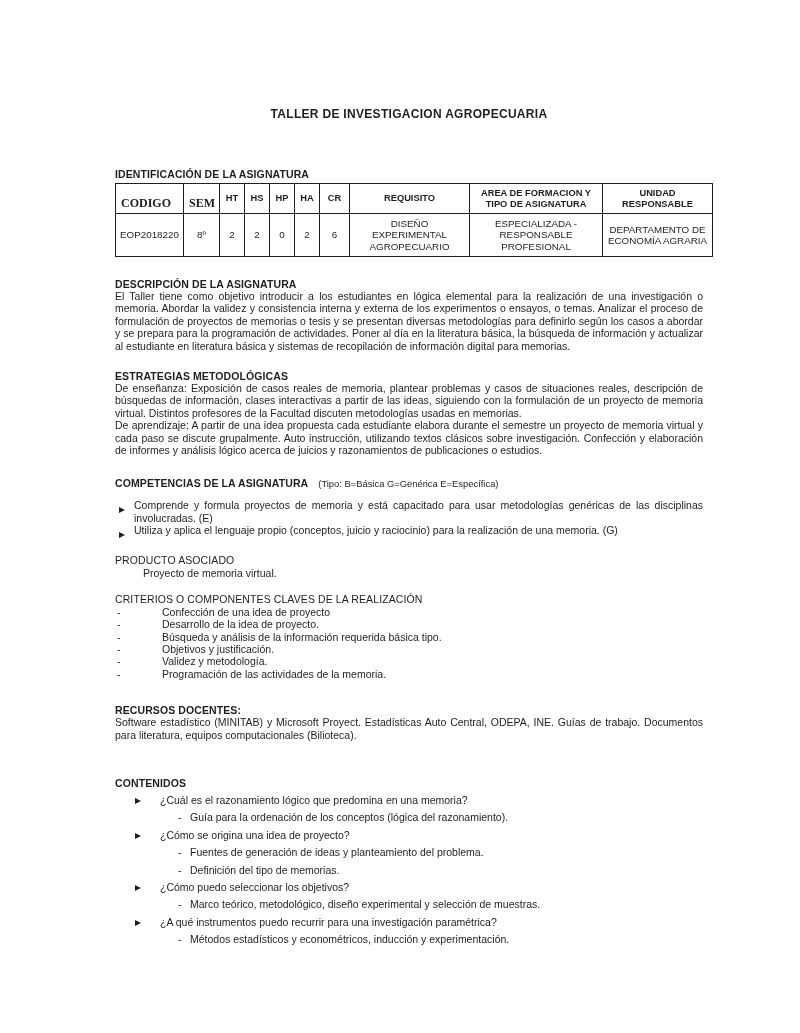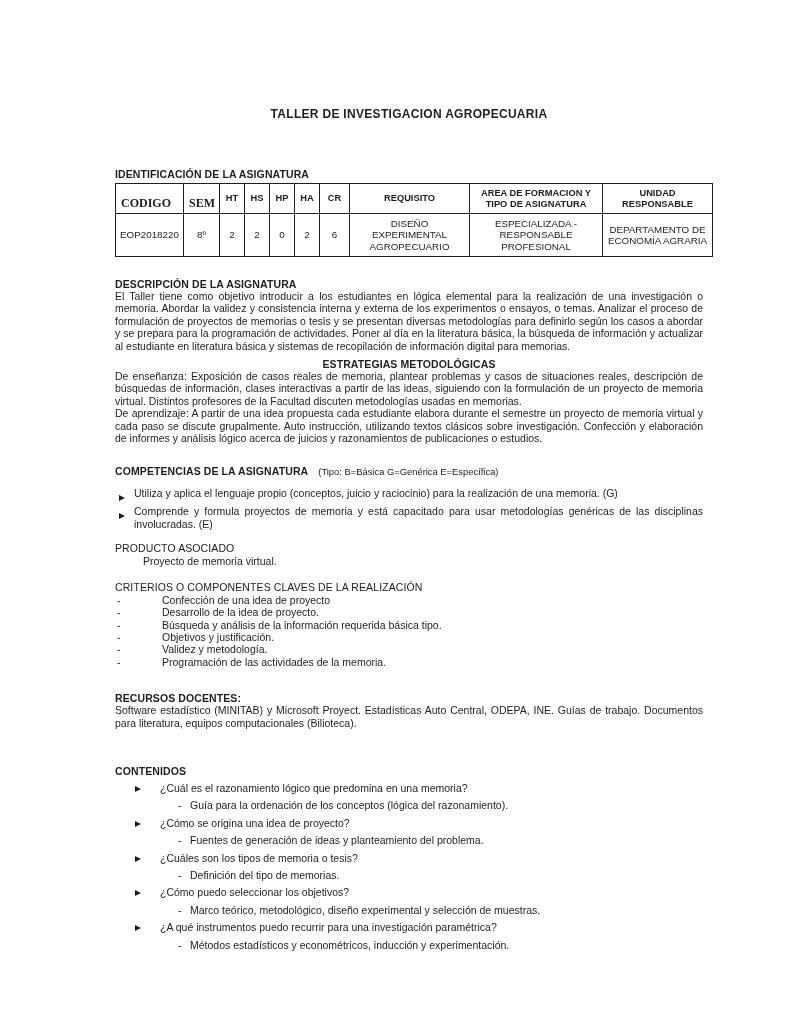--- a/index.html
+++ b/index.html
@@ -25,21 +25,21 @@
     letter-spacing:0.1px;
   }
   .heading.plain { font-weight:normal; }
   .para {
     font-size:10.5px; line-height:12.4px;
     text-align:justify;
     margin:0;
   }
   .mt-ident { margin-top:47px; }
   .mt-desc  { margin-top:21px; }
-  .mt-est   { margin-top:6px;text-align:center; }
+  .mt-est   { margin-top:18px; }
   .mt-comp  { margin-top:21px; }
   .mt-prod  { margin-top:12px; }
   .mt-crit  { margin-top:13px; }
   .mt-rec   { margin-top:24px; }
   .mt-cont  { margin-top:36px; }
 
   table.ident {
     border-collapse:collapse;
     table-layout:fixed;
     width:597px;
@@ -152,25 +152,25 @@
     <p class="para">De enseñanza: Exposición de casos reales de memoria, plantear problemas y casos de situaciones reales, descripción de búsquedas de información, clases interactivas a partir de las ideas, siguiendo con la formulación de un proyecto de memoria virtual.   Distintos profesores de la Facultad discuten metodologías usadas en memorias.</p>
     <p class="para">De aprendizaje: A partir de una idea propuesta cada estudiante elabora durante el semestre un proyecto de memoria virtual y cada paso se discute grupalmente.   Auto instrucción, utilizando textos clásicos sobre investigación.   Confección y elaboración de informes y análisis lógico acerca de juicios y razonamientos de publicaciones o estudios.</p>
 
     <div class="comp-heading-row mt-comp">
       <span class="heading">COMPETENCIAS DE LA ASIGNATURA</span>
       <span class="comp-note">(Tipo:   B=Básica   G=Genérica   E=Específica)</span>
     </div>
     <div class="bullet-list">
       <div class="bullet-row">
         <span class="marker-col"><span class="tri"></span></span>
+        <span class="bullet-text">Comprende y formula proyectos de memoria y está capacitado para usar metodologías genéricas de las disciplinas involucradas.   (E)</span>
+      </div>
+      <div class="bullet-row">
+        <span class="marker-col"><span class="tri"></span></span>
         <span class="bullet-text">Utiliza y aplica el lenguaje propio   (conceptos, juicio y raciocinio) para la realización de una memoria.   (G)</span>
-      </div>
-      <div class="bullet-row">
-        <span class="marker-col"><span class="tri"></span></span>
-        <span class="bullet-text">Comprende y formula proyectos de memoria y está capacitado para usar metodologías genéricas de las disciplinas involucradas.   (E)</span>
       </div>
     </div>
 
     <div class="heading plain mt-prod">PRODUCTO ASOCIADO</div>
     <div class="producto-body">Proyecto de memoria virtual.</div>
 
     <div class="heading plain mt-crit">CRITERIOS O COMPONENTES CLAVES DE LA REALIZACIÓN</div>
     <div class="crit-list">
       <div class="crit-row">
         <span class="dash-col">-</span>
@@ -215,24 +215,20 @@
 
       <div class="cont-q">
         <span class="marker-col"><span class="tri"></span></span>
         <span>¿Cómo se origina una idea de proyecto?</span>
       </div>
       <div class="cont-s">
         <span class="dash-col">-</span>
         <span>Fuentes de generación de ideas y planteamiento del problema.</span>
       </div>
 
-      <div class="cont-q">
-        <span class="marker-col"><span class="tri"></span></span>
-        <span>¿Cuáles son los tipos de memoria o tesis?</span>
-      </div>
       <div class="cont-s">
         <span class="dash-col">-</span>
         <span>Definición del tipo de memorias.</span>
       </div>
 
       <div class="cont-q">
         <span class="marker-col"><span class="tri"></span></span>
         <span>¿Cómo puedo seleccionar los objetivos?</span>
       </div>
       <div class="cont-s">

